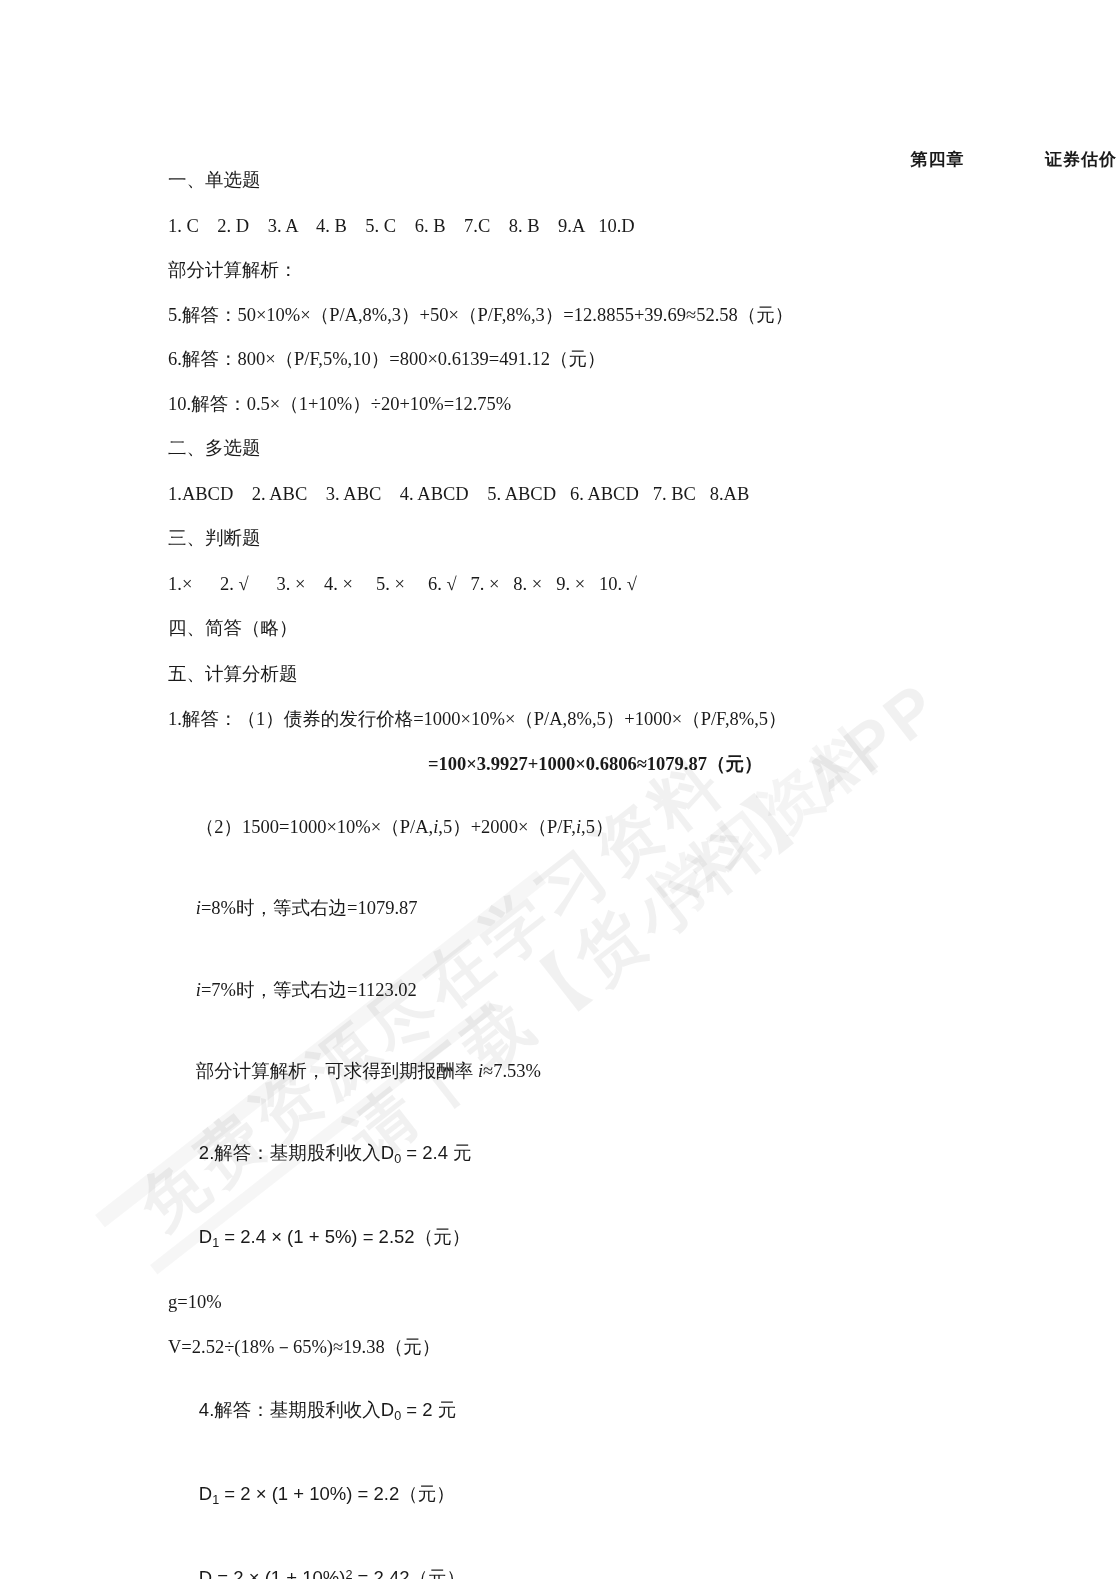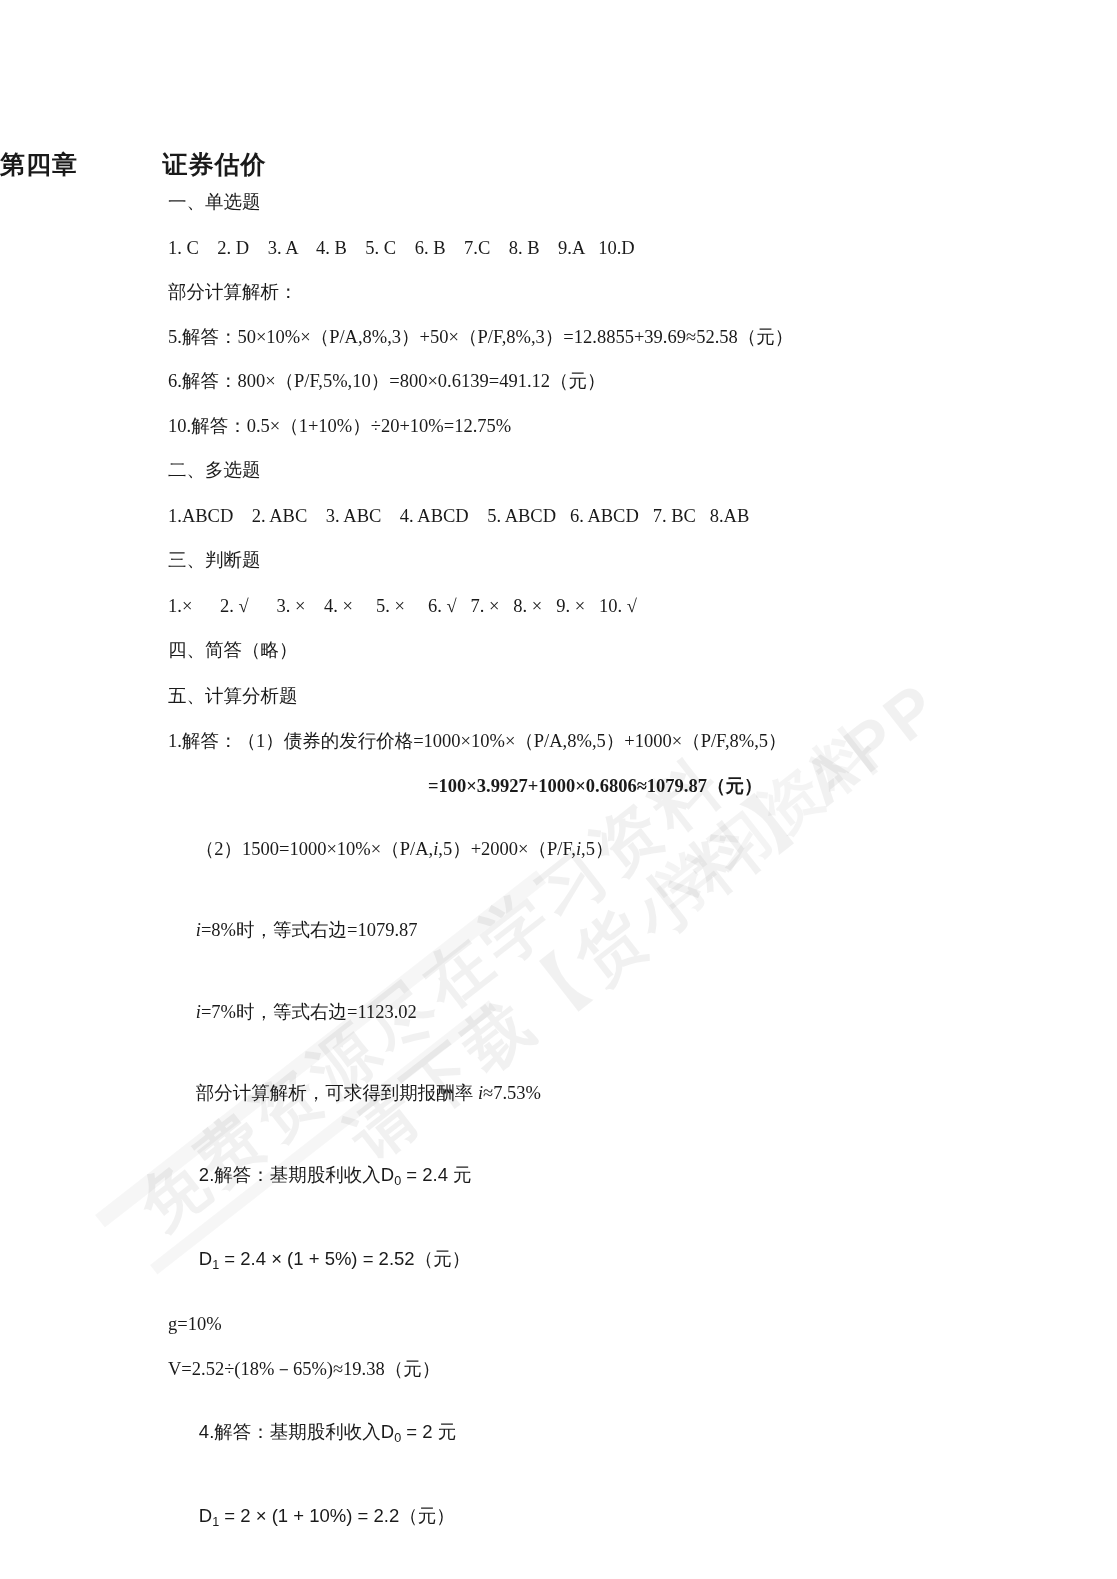--- a/index.html
+++ b/index.html
@@ -58,37 +58,37 @@
     transform-origin: left top;
   }
 
   
   .page {
     position: relative;
     z-index: 2;
     padding: 0;
   }
   .doc-title {
-    text-align: left;
-    font-size: 25px;
+    text-align: right;
+    font-size: 17px;
     margin: 148px 0 0 0;
     letter-spacing: 1px;
     font-family: "Liberation Serif", serif;
   }
   .doc-title .gap {
     display: inline-block;
     width: 70px;
   }
   .body-block {
     margin: 0 168px 0 168px;
   }
   p.line {
     font-size: 18.5px;
     line-height: 1.0;
-    margin: 12px 0 26px 0;
+    margin: 0 0 26px 0;
     white-space: pre-wrap;
   }
   p.line.sect {
     margin-bottom: 27px;
   }
   p.line.indent-right {
     margin-left: 260px;
     font-weight: bold;
   }
   p.line.indent-sm {

